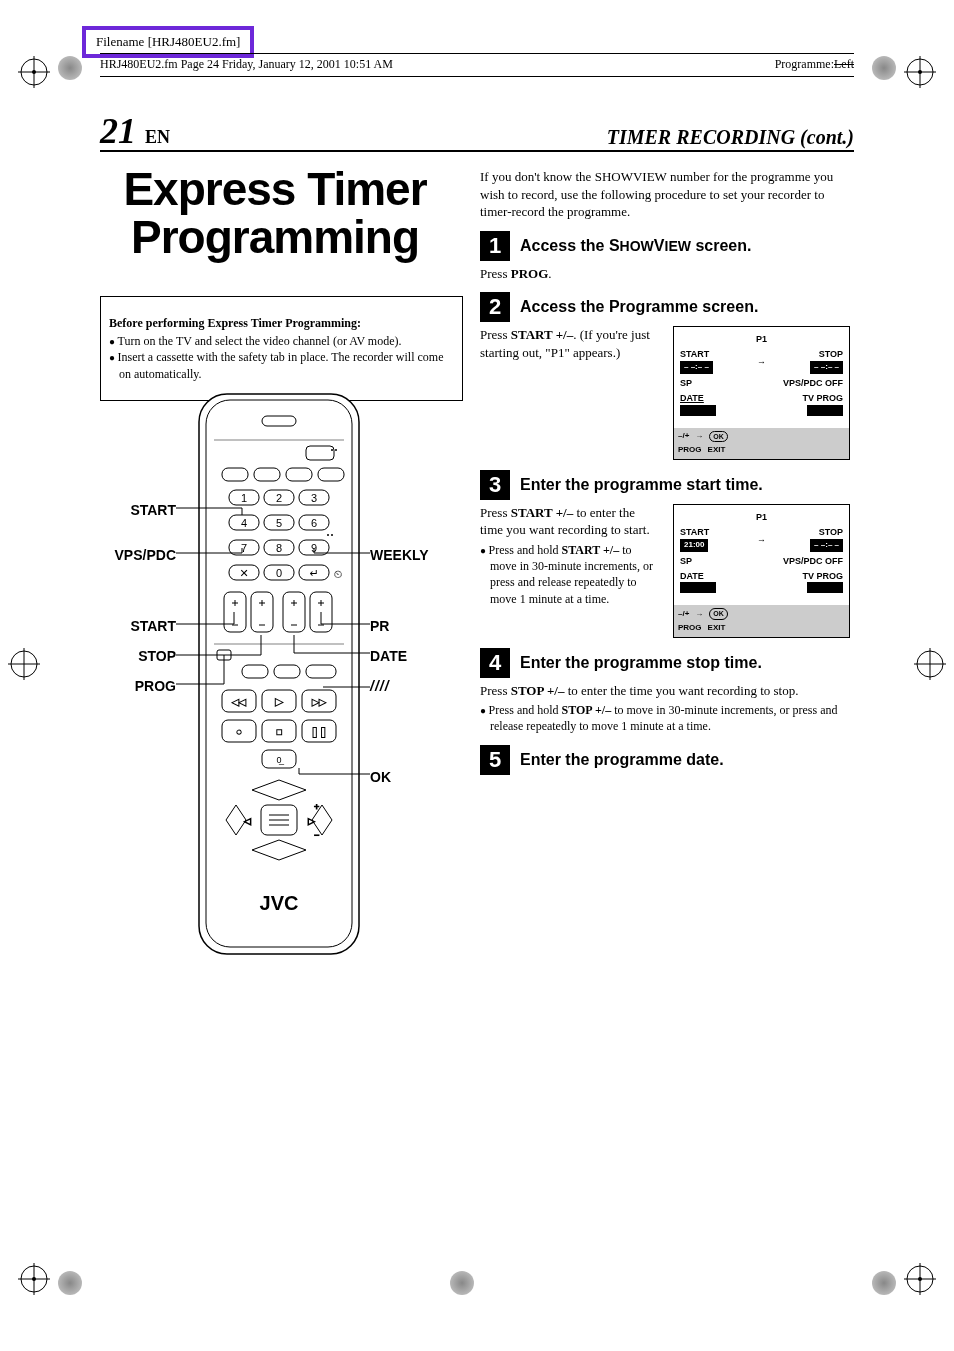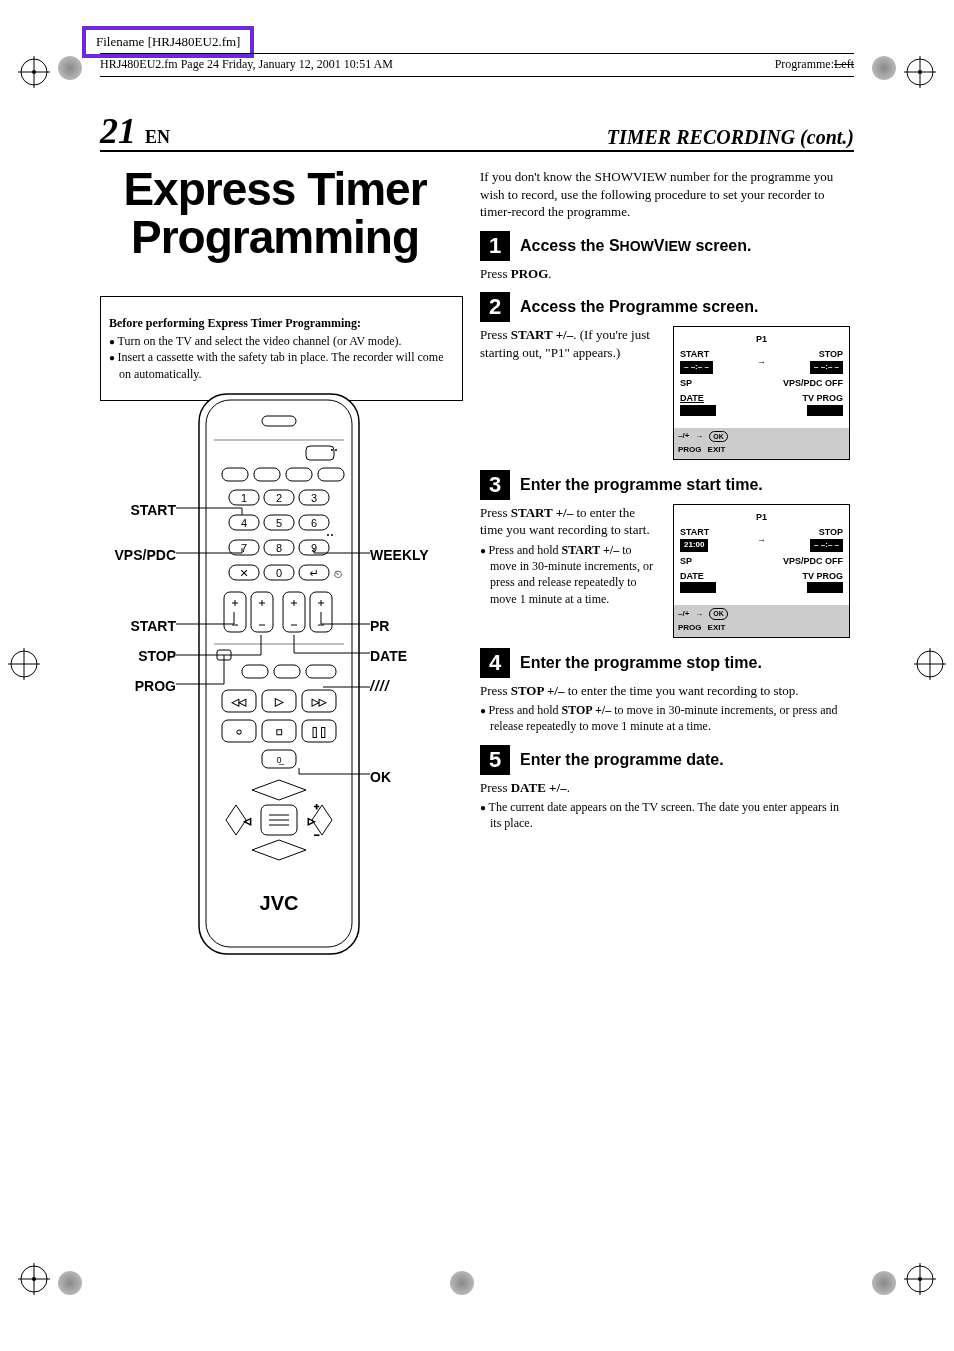--- a/index.html
+++ b/index.html
@@ -366,22 +366,16 @@
       Press <b>STOP +/–</b> to enter the time you want recording to stop.
       <ul>
           <li>Press and hold <b>STOP +/–</b> to move in 30-minute increments, or press and release repeatedly to move 1 minute at a time.</li>
         </ul>
     </div>
 
     <div class="step-head">
       <div class="step-num">5</div>
       <div class="step-title">Enter the programme date.</div>
     </div>
-    <div class="step-body">
-      Press <b>DATE +/–</b>.
-      <ul>
-          <li>The current date appears on the TV screen. The date you enter appears in its place.</li>
-        </ul>
-    </div>
 
   </div>
 
 </div>
 
 </body></html>

